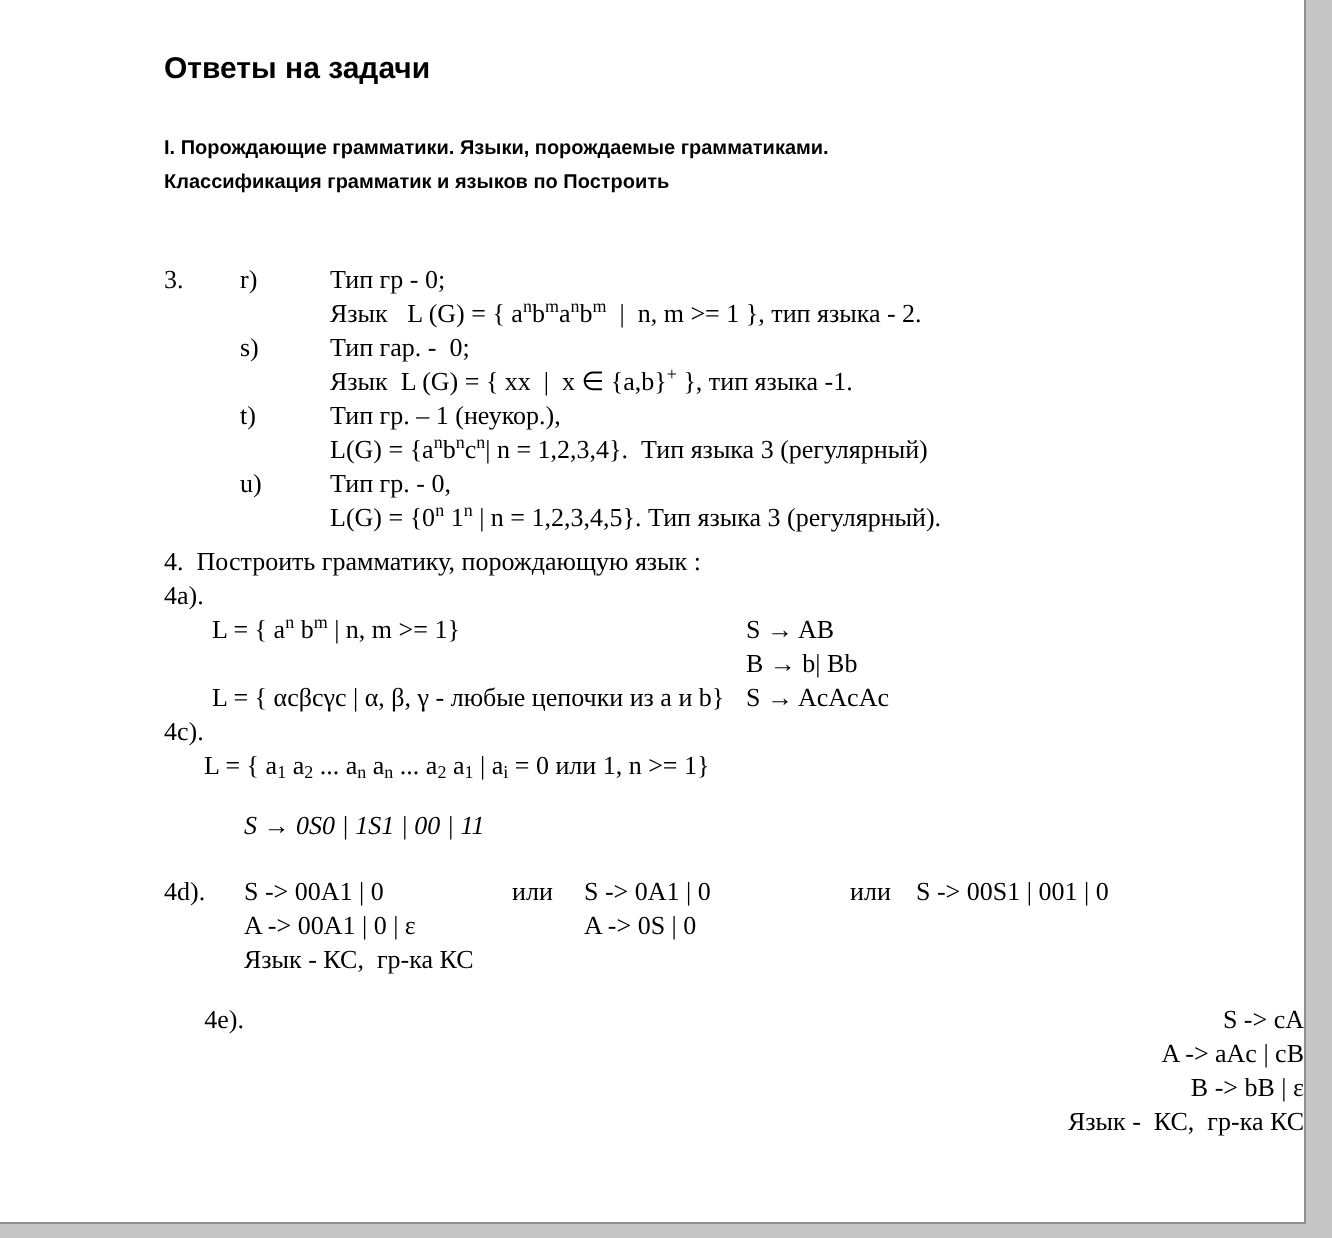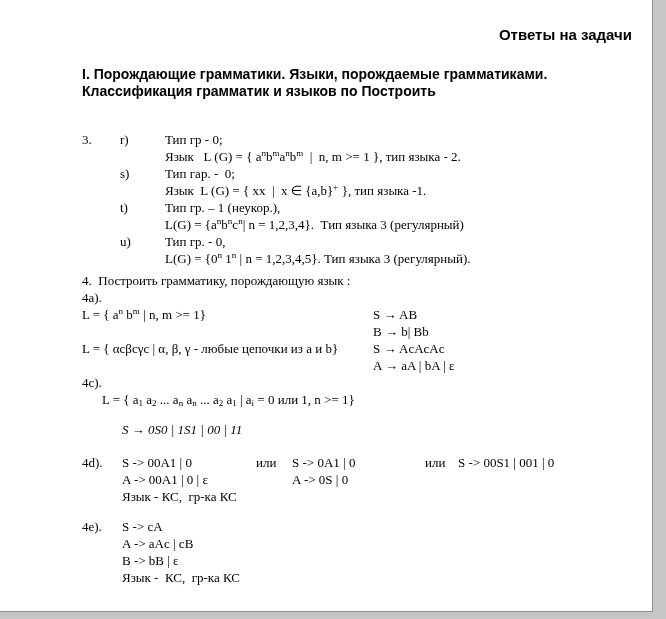--- a/index.html
+++ b/index.html
@@ -15,58 +15,58 @@
   .page {
     position: absolute; left: 0; top: 0;
     width: 653px; height: 612px;
     background: #ffffff;
     border-right: 1px solid #8f8f8f;
     border-bottom: 1px solid #8f8f8f;
     overflow: hidden;
   }
   .doc-title {
     margin: 26px 20px 23px 82px;
-    text-align: right;
+    text-align: left;
     font-family: "Liberation Sans", sans-serif;
     font-weight: bold;
     font-size: 15px;
     line-height: 17px;
     white-space: pre;
   }
   .heading {
     margin: 0 20px 31px 82px;
     font-family: "Liberation Sans", sans-serif;
     font-weight: bold;
-    font-size: 14px;
+    font-size: 10px;
     line-height: 17px;
   }
   .heading div { white-space: pre; }
   .content { margin-left: 82px; font-size: 13px; line-height: 17px; }
   .content span, .content .line { white-space: pre; }
 
   
   .g3 { display: grid; grid-template-columns: 38px 45px auto; grid-auto-rows: 17px; grid-auto-flow: row; }
   .c1 { grid-column: 1; } .c2 { grid-column: 2; } .c3 { grid-column: 3; }
 
   .intro { margin-top: 5px; white-space: pre; }
 
   
   .g2 { display: grid; grid-template-columns: 291px auto; grid-auto-rows: 17px; }
-  .gc1 { grid-column: 1; } .gc2 { grid-column: 2; }
+  .gc1 { grid-column: 1; margin-left: 24px; } .gc2 { grid-column: 2; }
 
   .lbl { white-space: pre; }
   .c-lang { margin-left: 20px; white-space: pre; }
   .c-rule { margin-left: 40px; margin-top: 13px; white-space: pre; font-style: italic; }
 
   
   .g6 { display: grid; grid-template-columns: 40px 134px 36px 133px 33px auto; grid-auto-rows: 17px; margin-top: 16px; }
   .d1{grid-column:1}.d2{grid-column:2}.d3{grid-column:3}.d4{grid-column:4}.d5{grid-column:5}.d6{grid-column:6}
 
   
-  .ge { display: grid; grid-template-columns: 40px auto; grid-auto-rows: 17px; margin-top: 13px; }
+  .ge { display: grid; grid-template-columns: 40px auto; grid-auto-rows: 17px; margin-top: 13px; text-align: right; }
   .e1 { grid-column: 1; } .e2 { grid-column: 2; }
 
   sup, sub { font-size: 9px; position: relative; vertical-align: baseline; line-height: 0; }
   sup { top: -5px; }
   sub { top: 2px; }
 </style>
 </head>
 <body>
 
 <div class="window">
@@ -109,21 +109,20 @@
       <div class="lbl">4a).</div>
       <div class="g2">
         <span class="gc1">L = { a<sup>n</sup> b<sup>m</sup> | n, m &gt;= 1}</span>
         <span class="gc2">S → AB</span>
         <span class="gc2">B → b| Bb</span>
       </div>
 
       <div class="g2">
         <span class="gc1">L = { αcβcγc | α, β, γ - любые цепочки из a и b}</span>
         <span class="gc2">S → AcAcAc</span>
-        <span class="gc2">A → aA | bA | ε</span>
       </div>
 
       <div class="lbl">4c).</div>
       <div class="c-lang">L = { a<sub>1</sub> a<sub>2</sub> ... a<sub>n</sub> a<sub>n</sub> ... a<sub>2</sub> a<sub>1</sub> | a<sub>i</sub> = 0 или 1, n &gt;= 1}</div>
       <div class="c-rule">S → 0S0 | 1S1 | 00 | 11</div>
 
       <div class="g6">
         <span class="d1">4d).</span>
         <span class="d2">S -&gt; 00A1 | 0</span>
         <span class="d3">или</span>

